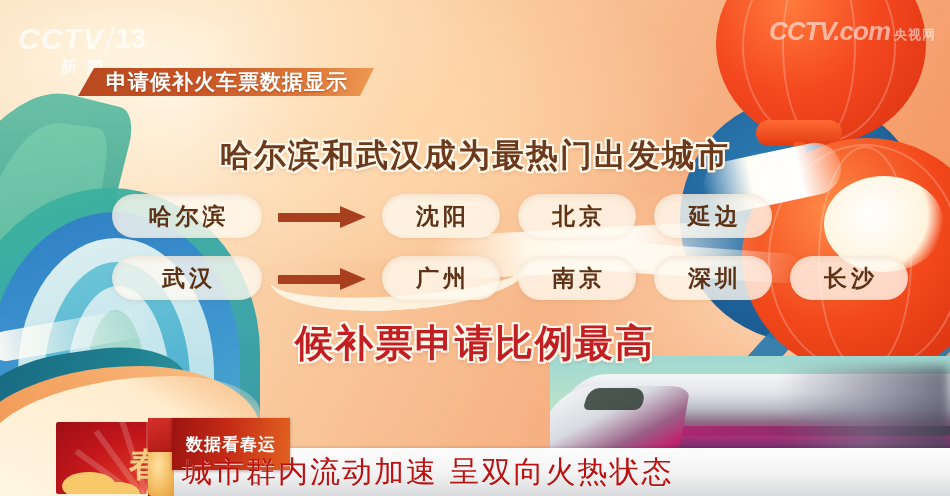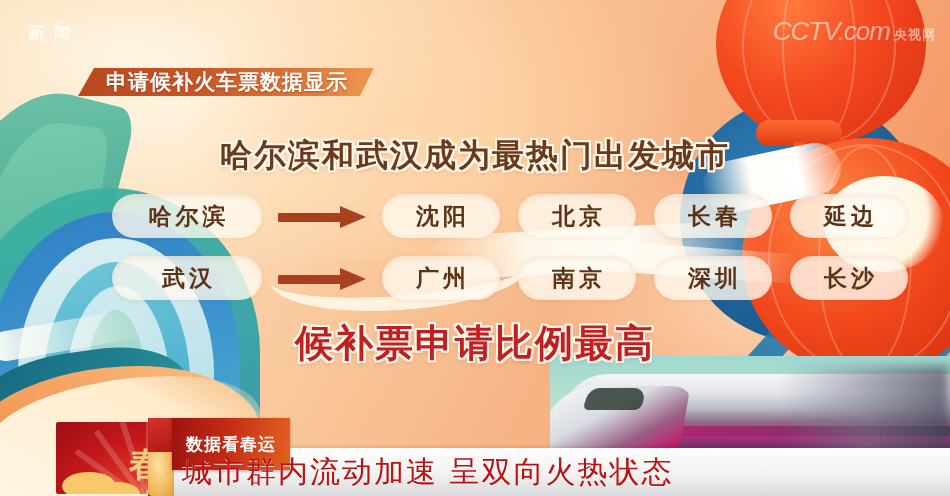--- a/index.html
+++ b/index.html
@@ -114,21 +114,21 @@
   .logo-row{display:flex;align-items:center;gap:5px;}
   .logo-cctv{font-size:30px;font-weight:bold;letter-spacing:1px;color:rgba(255,255,255,.72);
     font-family:"Liberation Sans",sans-serif;font-style:italic;}
   .logo-slash{width:2px;height:28px;background:rgba(255,255,255,.6);transform:skewX(-18deg);}
   .logo-13{font-size:27px;font-weight:bold;color:rgba(255,255,255,.72);font-family:"Liberation Sans",sans-serif;}
   .logo-sub{margin-top:1px;font-size:16px;letter-spacing:10px;color:rgba(255,255,255,.78);
     font-family:"DejaVu Sans",sans-serif;font-weight:bold;text-indent:10px;}
 
   
   .wm{position:absolute;right:14px;top:16px;display:flex;align-items:flex-end;gap:4px;opacity:.55;}
-  .wm-main{font-size:26px;font-weight:normal;color:#fff;font-style:italic;letter-spacing:-1px;}
+  .wm-main{font-size:26px;font-weight:bold;color:#fff;font-style:italic;letter-spacing:-1px;}
   .wm-cn{font-size:13px;color:#fff;font-family:"DejaVu Sans",sans-serif;font-weight:bold;letter-spacing:1px;padding-bottom:3px;}
 
   
   .banner{position:absolute;left:78px;top:68px;height:28px;padding:0 26px 0 28px;display:flex;align-items:center;
     background:linear-gradient(100deg,#b8481f 0%,#c85526 40%,#e07a3a 78%,#ee9a53 100%);
     clip-path:polygon(16px 0,100% 0,calc(100% - 14px) 100%,0 100%);}
   .banner-txt{font-family:"DejaVu Sans","Liberation Sans",sans-serif;font-weight:bold;font-size:21px;color:#fff;letter-spacing:1px;
     text-shadow:0 1px 2px rgba(120,40,10,.45);}
 
   
@@ -252,20 +252,25 @@
       <div class="fest-ray" style="transform:rotate(54deg);"></div>
       <div class="fest-chun">春</div>
       <div class="fest-cloud fc1"></div>
       <div class="fest-cloud fc2"></div>
       <div class="fest-cloud fc3"></div>
       <div class="fest-cloud fc4"></div>
     </div>
   </div>
 
   <div class="logo">
+    <div class="logo-row">
+      <span class="logo-cctv">CCTV</span>
+      <span class="logo-slash"></span>
+      <span class="logo-13">13</span>
+    </div>
     <div class="logo-sub">新闻</div>
   </div>
 
   <div class="wm">
     <span class="wm-main">CCTV.com</span>
     <span class="wm-cn">央视网</span>
   </div>
 
   <div class="banner">
     <span class="banner-txt">申请候补火车票数据显示</span>
@@ -276,21 +281,20 @@
   <div class="rows">
 
     <div class="row">
       <div class="pill origin">哈尔滨</div>
       <div class="arrow">
         <div class="arrow-line"></div>
           <div class="arrow-head"></div>
       </div>
       <div class="pill">沈阳</div>
       <div class="pill">北京</div>
-      <div class="pill">长春</div>
       <div class="pill">延边</div>
     </div>
 
     <div class="row">
       <div class="pill origin">武汉</div>
       <div class="arrow">
         <div class="arrow-line"></div>
           <div class="arrow-head"></div>
       </div>
       <div class="pill">广州</div>

